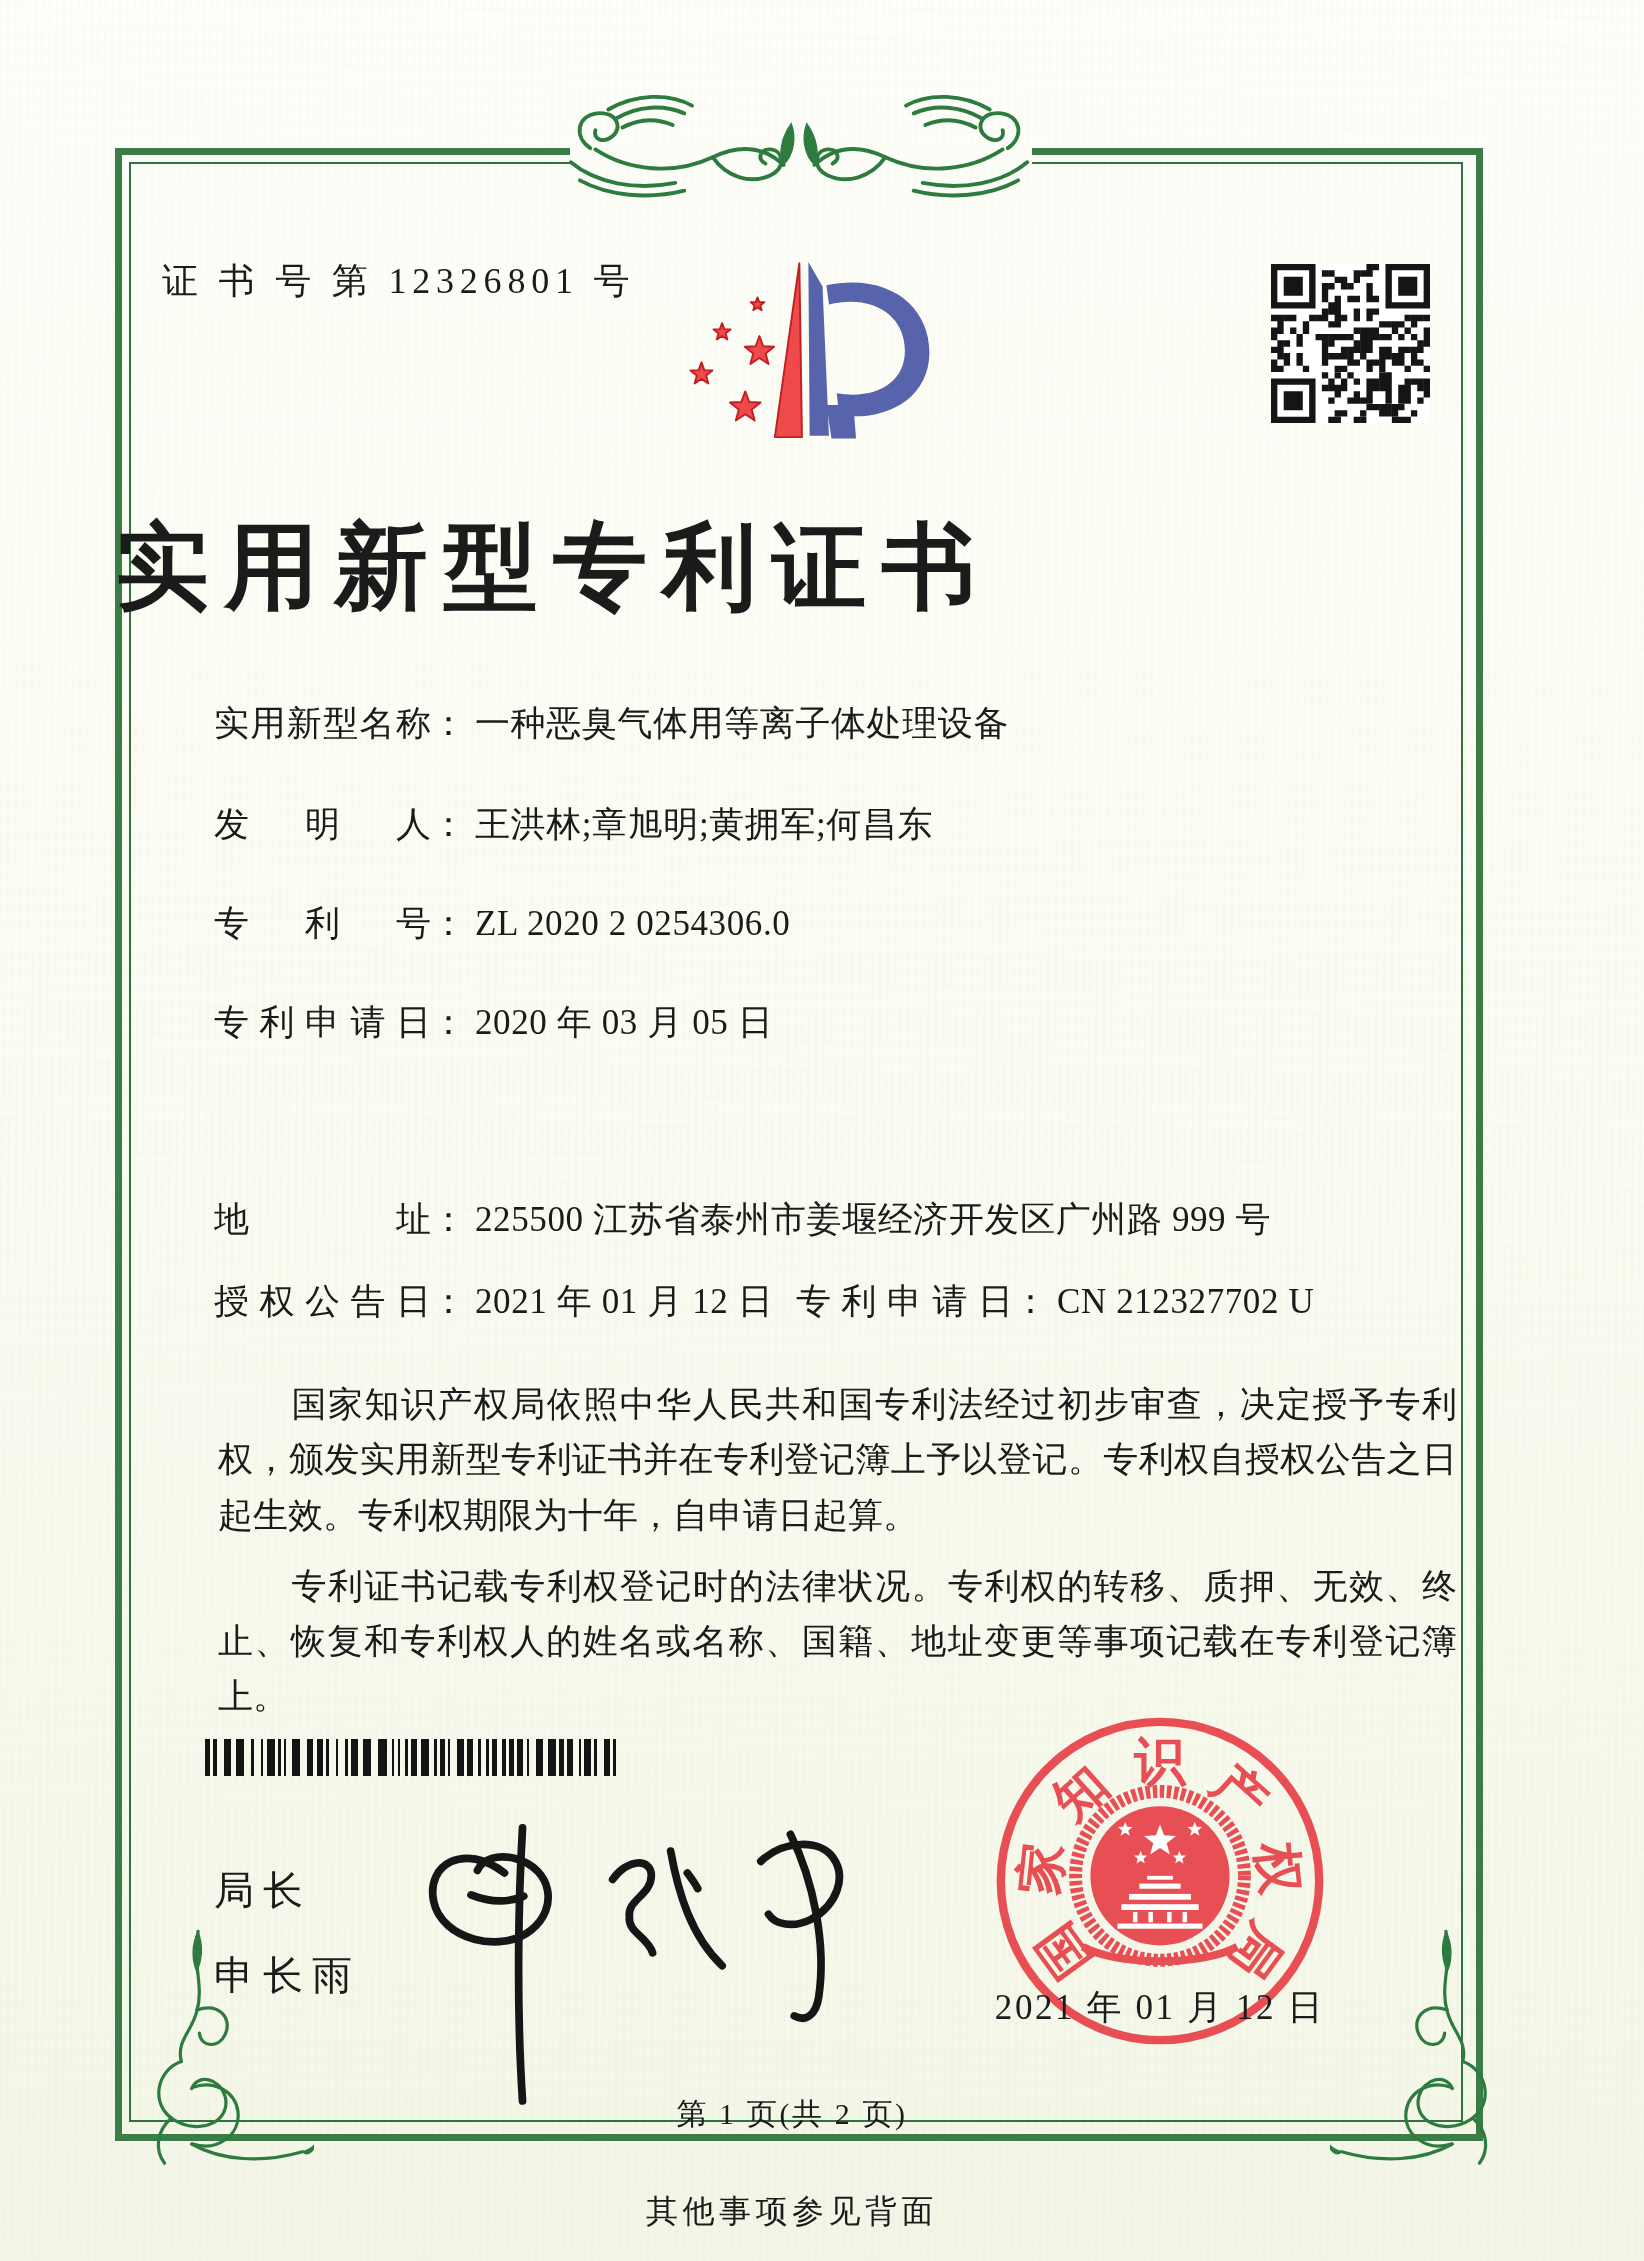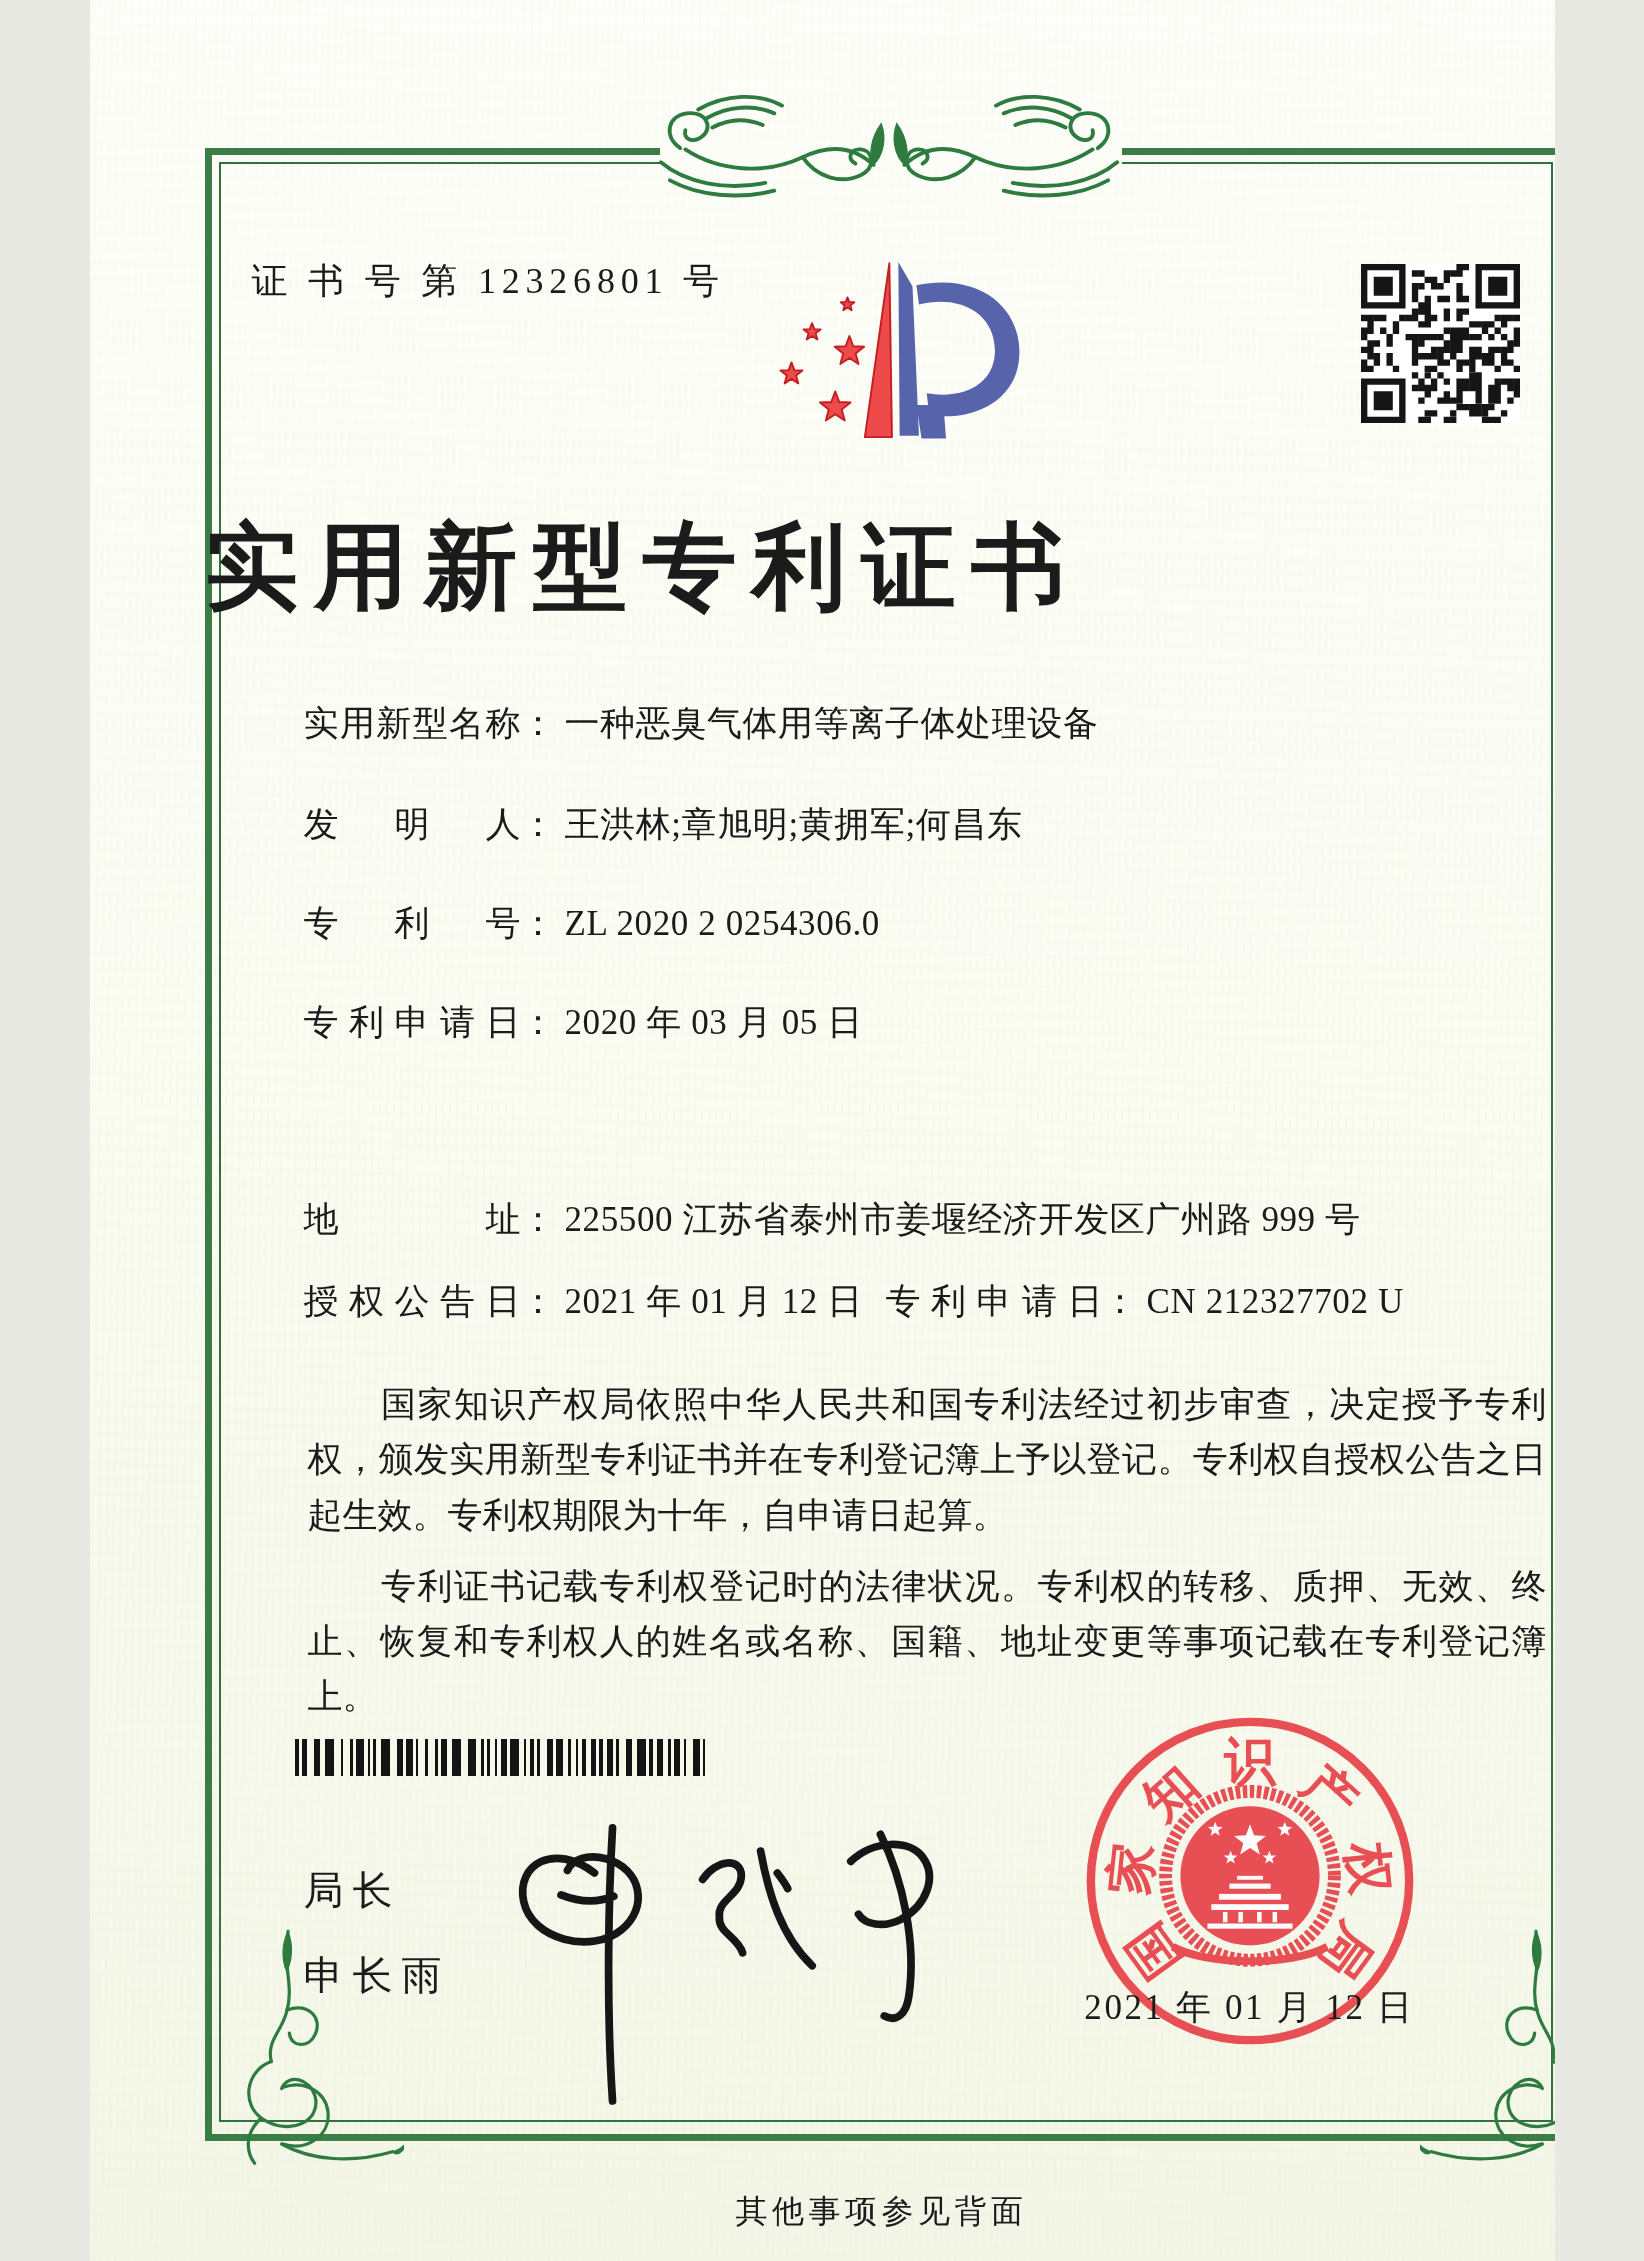--- a/index.html
+++ b/index.html
@@ -8,21 +8,21 @@
     --ornament_green:#2e7b40;
     --seal_red:#e8494e;
     --logo_red:#ef4a4a;
     --logo_red_dark:#c21f24;
     --logo_blue:#5763ab;
     --text_black:#1b1b1b;
     --paper:#fdfdf7;
   }
   html,body{margin:0;padding:0;background:#e9e9e4;}
   .page{
-    position:relative;width:1465px;height:2261px;margin:0 auto;overflow:hidden;
+    position:relative;width:1644px;height:2261px;margin:0 auto;overflow:hidden;
     background:linear-gradient(180deg,#fefefa 0%,#fbfcf2 50%,#f3f6e7 100%);
     font-family:"Liberation Serif","DejaVu Serif",serif;
     color:var(--text_black);
   }
   .texture{
     position:absolute;inset:0;pointer-events:none;opacity:.5;
     background:repeating-linear-gradient(91deg,rgba(196,208,168,.07) 0 2.6px,transparent 2.6px 7px),
                repeating-linear-gradient(2deg,rgba(196,208,168,.05) 0 3.9px,transparent 3.9px 15px);
   }
   .frame-outer{position:absolute;left:115px;top:148px;width:1354px;height:1979px;border:7px solid var(--border_green);}
@@ -220,20 +220,21 @@
         <text x="270" y="112" text-anchor="middle" font-size="80" font-weight="bold" fill="var(--seal_red)" font-family="&quot;Liberation Serif&quot;,&quot;DejaVu Serif&quot;,serif" transform="rotate(-84,270,270)">家</text>
         <text x="270" y="112" text-anchor="middle" font-size="80" font-weight="bold" fill="var(--seal_red)" font-family="&quot;Liberation Serif&quot;,&quot;DejaVu Serif&quot;,serif" transform="rotate(-42,270,270)">知</text>
         <text x="270" y="112" text-anchor="middle" font-size="80" font-weight="bold" fill="var(--seal_red)" font-family="&quot;Liberation Serif&quot;,&quot;DejaVu Serif&quot;,serif" transform="rotate(0,270,270)">识</text>
         <text x="270" y="112" text-anchor="middle" font-size="80" font-weight="bold" fill="var(--seal_red)" font-family="&quot;Liberation Serif&quot;,&quot;DejaVu Serif&quot;,serif" transform="rotate(42,270,270)">产</text>
         <text x="270" y="112" text-anchor="middle" font-size="80" font-weight="bold" fill="var(--seal_red)" font-family="&quot;Liberation Serif&quot;,&quot;DejaVu Serif&quot;,serif" transform="rotate(84,270,270)">权</text>
         <text x="270" y="112" text-anchor="middle" font-size="80" font-weight="bold" fill="var(--seal_red)" font-family="&quot;Liberation Serif&quot;,&quot;DejaVu Serif&quot;,serif" transform="rotate(126,270,270)">局</text>
       </g>
   </svg>
   <div class="abs seal-date">2021 年 01 月 12 日</div>
 
+  <div class="abs page-note">第 1 页(共 2 页)</div>
   <div class="abs back-note">其他事项参见背面</div>
 
   <svg class="abs flourish" viewBox="0 0 340 395">
     <g id="fl" stroke="var(--ornament_green)" stroke-width="5" fill="none" stroke-linecap="round">
       <path d="M160,8 C150,58 170,92 158,132 C150,164 126,178 134,210"></path>
       <path d="M158,130 C192,118 214,142 202,168 C192,190 164,188 162,166"></path>
       <path d="M134,210 C94,224 86,278 122,300 C164,326 212,302 202,264 C194,236 160,228 150,252"></path>
       <path d="M152,250 C184,238 218,256 222,288 C226,324 190,350 152,338"></path>
       <path d="M150,338 C196,364 260,368 322,350"></path>
       <path d="M118,298 C96,318 92,346 108,368"></path>

